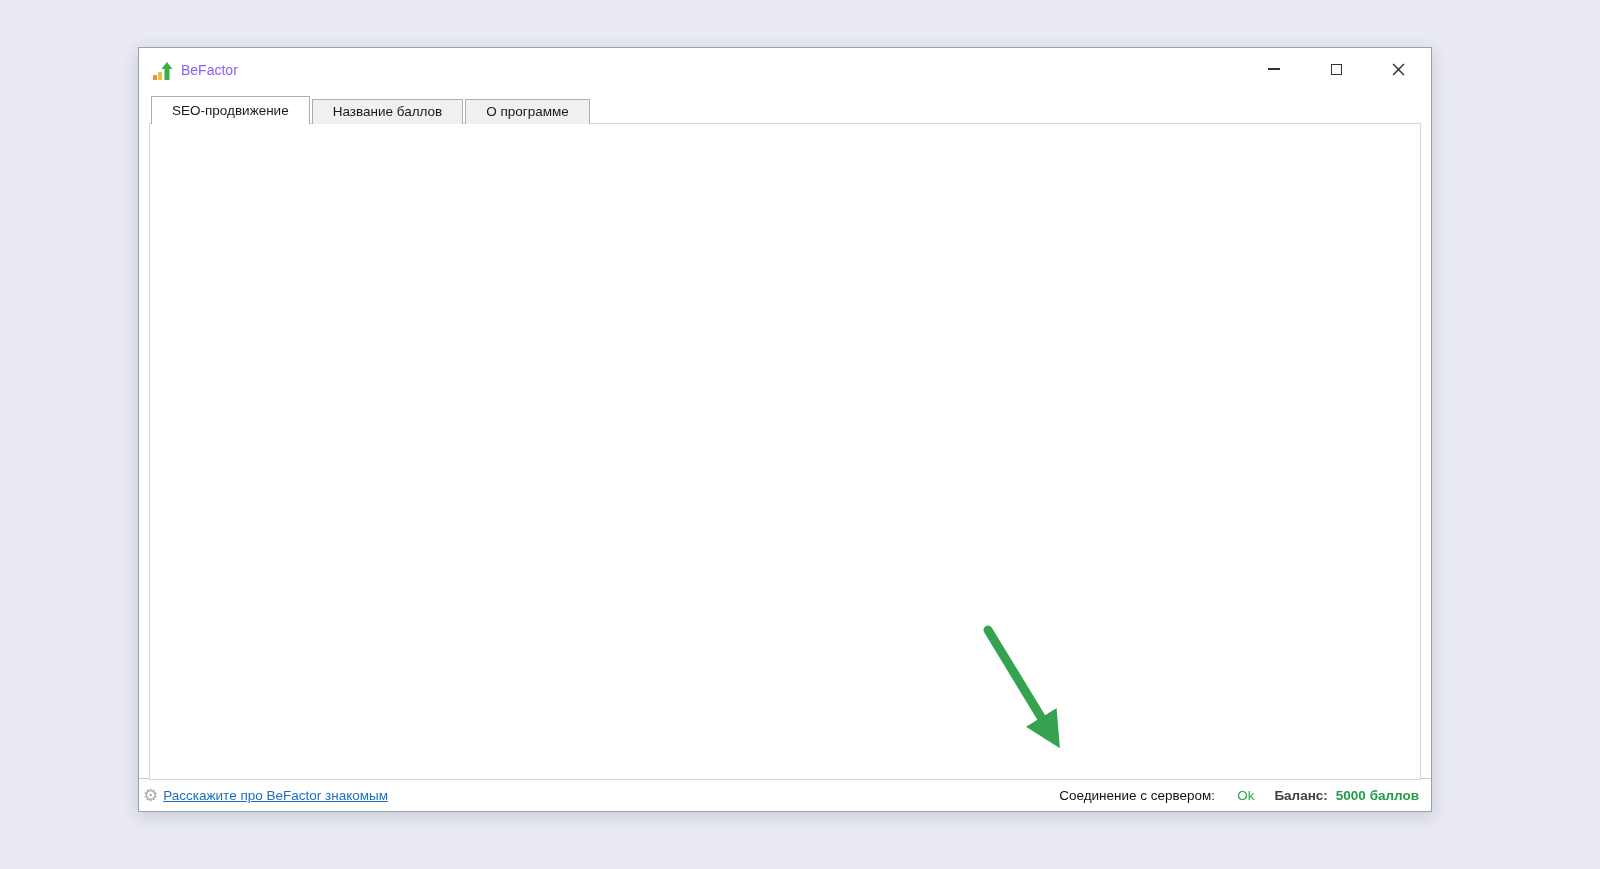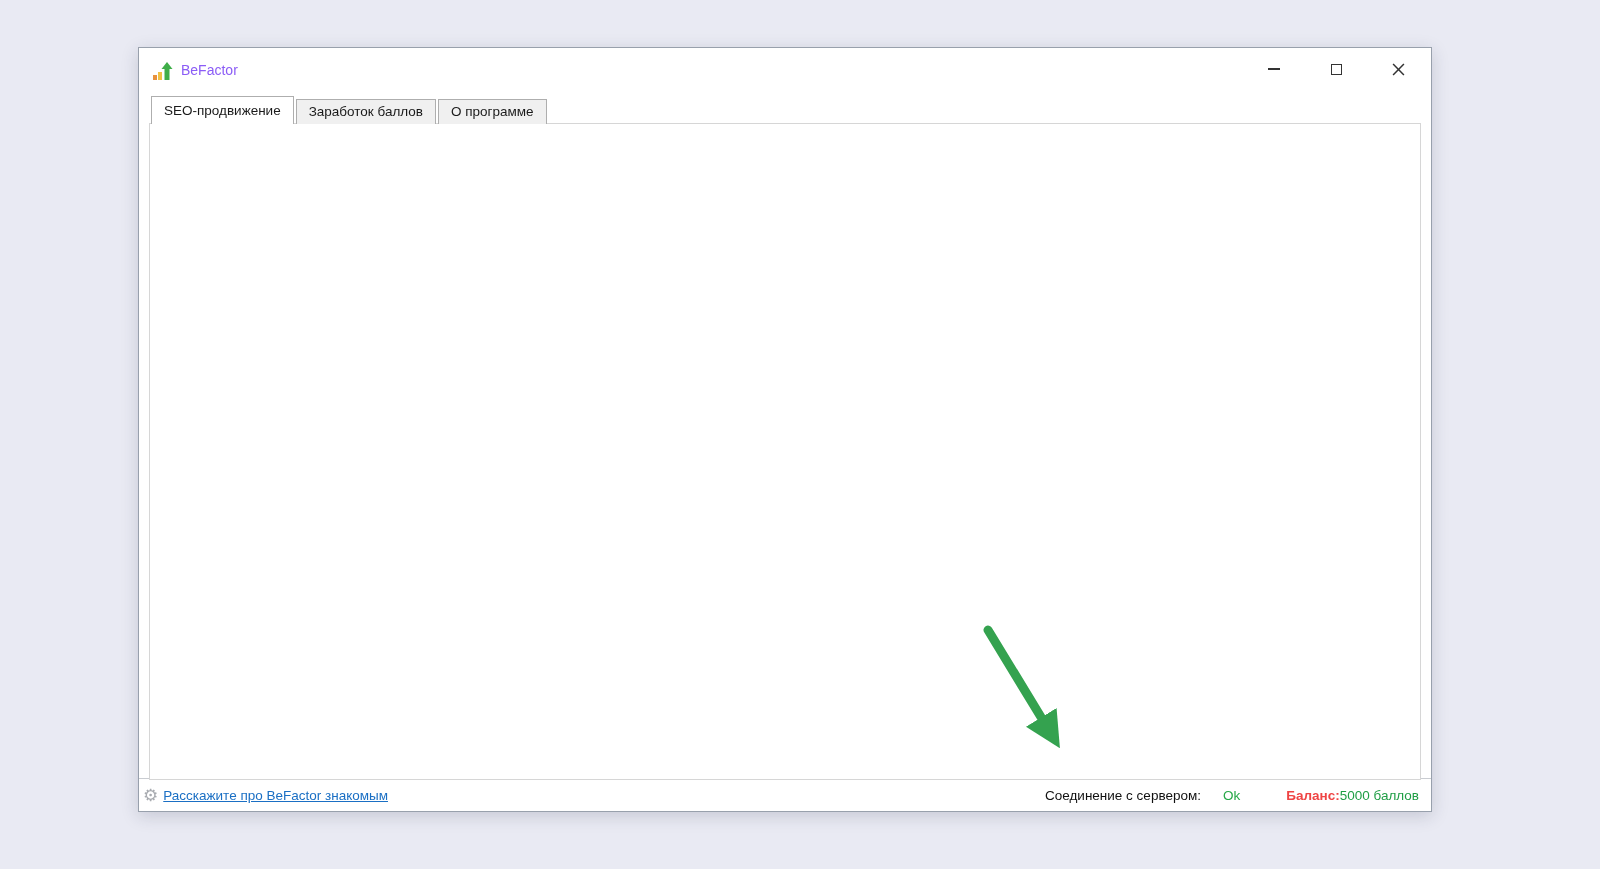--- a/index.html
+++ b/index.html
@@ -19,21 +19,21 @@
   .titlebar { position:absolute; top:0; left:0; right:0; height:49px; background:#ffffff; }
   .app-icon { position:absolute; left:13px; top:12px; width:22px; height:22px; }
   .title-text { position:absolute; left:42px; top:14px; font-size:14px; color:#8b5cf6; }
   .win-controls { position:absolute; right:2px; top:2px; display:flex; }
   .win-btn { width:62px; height:38px; display:flex; align-items:center; justify-content:center; background:transparent; border:none; cursor:default; }
   .glyph-min { width:12px; height:0; border-bottom:2px solid #333; display:block; }
   .glyph-max { width:11px; height:11px; border:1.5px solid #333; display:block; }
   
   .tabstrip { position:absolute; left:12px; top:48px; height:28px; display:flex; align-items:flex-end; z-index:3; }
   .tab {
-    height:25px; line-height:23px; padding:0 12px; margin-right:2px;
+    height:25px; line-height:23px; padding:0 20px; margin-right:2px;
     background:#f0f0f0; border:1px solid #aeaeae; border-bottom:none;
     font-size:13.5px; color:#1a1a1a; white-space:nowrap;
   }
   .tab.active { height:28px; line-height:27px; background:#fff; }
   .tab-page {
     position:absolute; left:10px; top:75px; width:1272px; height:657px;
     background:#fff; border:1px solid #d6d6d6; z-index:2;
   }
   
   .group { position:absolute; left:20px; width:1262px; border:1px solid #dadde2; background:#fff; }
@@ -92,22 +92,22 @@
     position:absolute; left:0; right:0; bottom:0; height:33px;
     border-top:1px solid #c9ccd1; background:#fff;
     display:flex; align-items:center; padding:0 12px 0 4px; font-size:13.5px;
   }
   .status-left { display:flex; align-items:center; gap:5px; }
   .gear { color:#a8abb0; font-size:17px; line-height:1; }
   .share-link { color:var(--link-blue); text-decoration:underline; }
   .status-right { margin-left:auto; display:flex; align-items:flex-start; }
   .conn-label { color:#111; }
   .conn-value { color:var(--ok-green); margin-left:22px; }
-  .balance-label { font-weight:bold; color:#ef4444; margin-left:46px; }
-  .balance-value { font-weight:normal; color:var(--balance-green); }
+  .balance-label { font-weight:bold; color:#404040; margin-left:20px; }
+  .balance-value { font-weight:bold; color:var(--balance-green); margin-left:8px; }
   
   .arrow-overlay { position:absolute; left:0; top:0; z-index:10; pointer-events:none; }
 </style>
 </head>
 <body>
 
 <div class="window">
 
   <div class="titlebar">
     <svg class="app-icon" viewBox="0 0 22 22">
@@ -127,21 +127,21 @@
       <button class="win-btn">
         <svg width="13" height="13" viewBox="0 0 12 12">
           <path d="M1 1 L11 11 M11 1 L1 11" stroke="#333" stroke-width="1.4" fill="none"></path>
         </svg>
       </button>
     </div>
   </div>
 
   <div class="tabstrip">
       <div class="tab active">SEO-продвижение</div>
-      <div class="tab">Заработок баллов</div>
+      <div class="tab">Название баллов</div>
       <div class="tab">О программе</div>
     </div>
   <div class="tab-page"></div>
 
   <div class="group" id="grp-websites">
     <span class="group-label">Веб-сайты</span>
     <div class="tbl" id="tbl-websites">
       <div class="thead">
           <div class="th c0"></div>
           <div class="th c1">Название веб-сайта</div>

